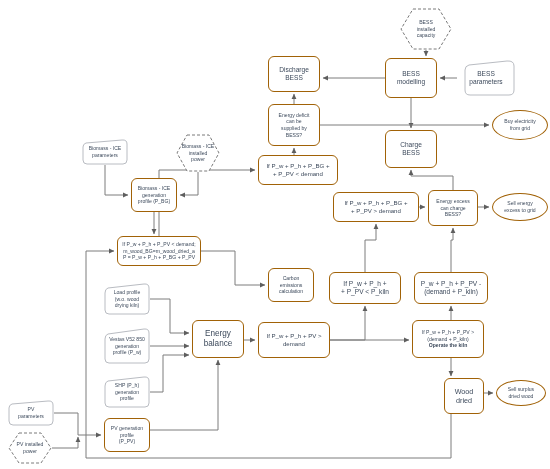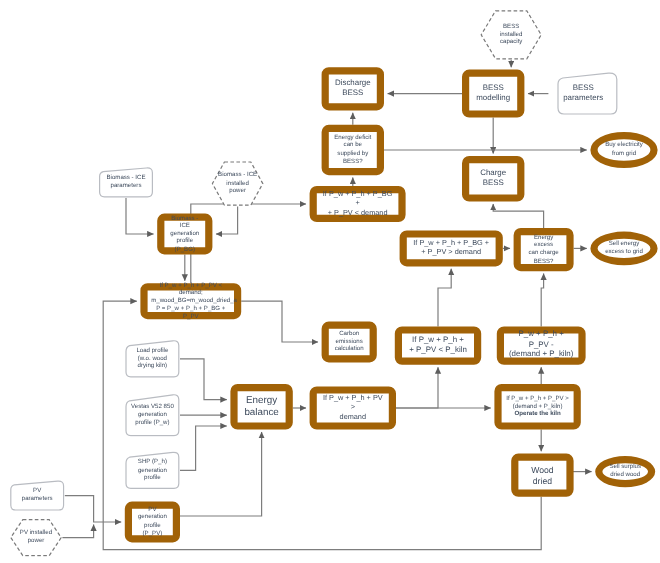--- a/index.html
+++ b/index.html
@@ -6,21 +6,21 @@
   html,body{margin:0;padding:0;background:#ffffff;}
   body{font-family:"Liberation Sans",sans-serif;}
   #canvas{position:relative;width:550px;height:469px;background:#fff;overflow:hidden;}
   svg#wires{position:absolute;left:0;top:0;width:550px;height:469px;pointer-events:none;}
   .node{
     position:absolute;
     box-sizing:border-box;
     display:flex;align-items:center;justify-content:center;
     text-align:center;
     color:#3d4a5c;
-    border:6px solid #a16207;
+    border:1px solid #a16207;
     background:#ffffff;
     border-radius:6px;
     line-height:1.28;
     padding:2px 3px;
     z-index:2;
   }
   .node .lbl{display:block;width:100%;white-space:pre-line;}
   .hex{
     border:none;background:transparent;border-radius:0;
   }
@@ -280,21 +280,21 @@
   </div>
 
   <div class="node hex" style="left:8px;top:432px;width:44px;height:32px;">
     <svg class="hexbg" viewBox="0 0 44 32" preserveAspectRatio="none">
         <polygon points="11,1 33,1 43,16 33,31 11,31 1,16" fill="#fff" stroke="#7a7a7a" stroke-width="1" stroke-dasharray="3,2"></polygon>
       </svg>
     <span class="lbl f5">PV installed
 power</span>
   </div>
 
-  <div class="node" style="left:426px;top:378px;width:52px;height:36px;">
+  <div class="node" style="left:444px;top:378px;width:40px;height:36px;">
     <span class="lbl f7">Wood
 dried</span>
   </div>
 
   <div class="node ellipse" style="left:496px;top:380px;width:50px;height:26px;">
     <span class="lbl f5">Sell surplus
 dried wood</span>
   </div>
 
 </div>

